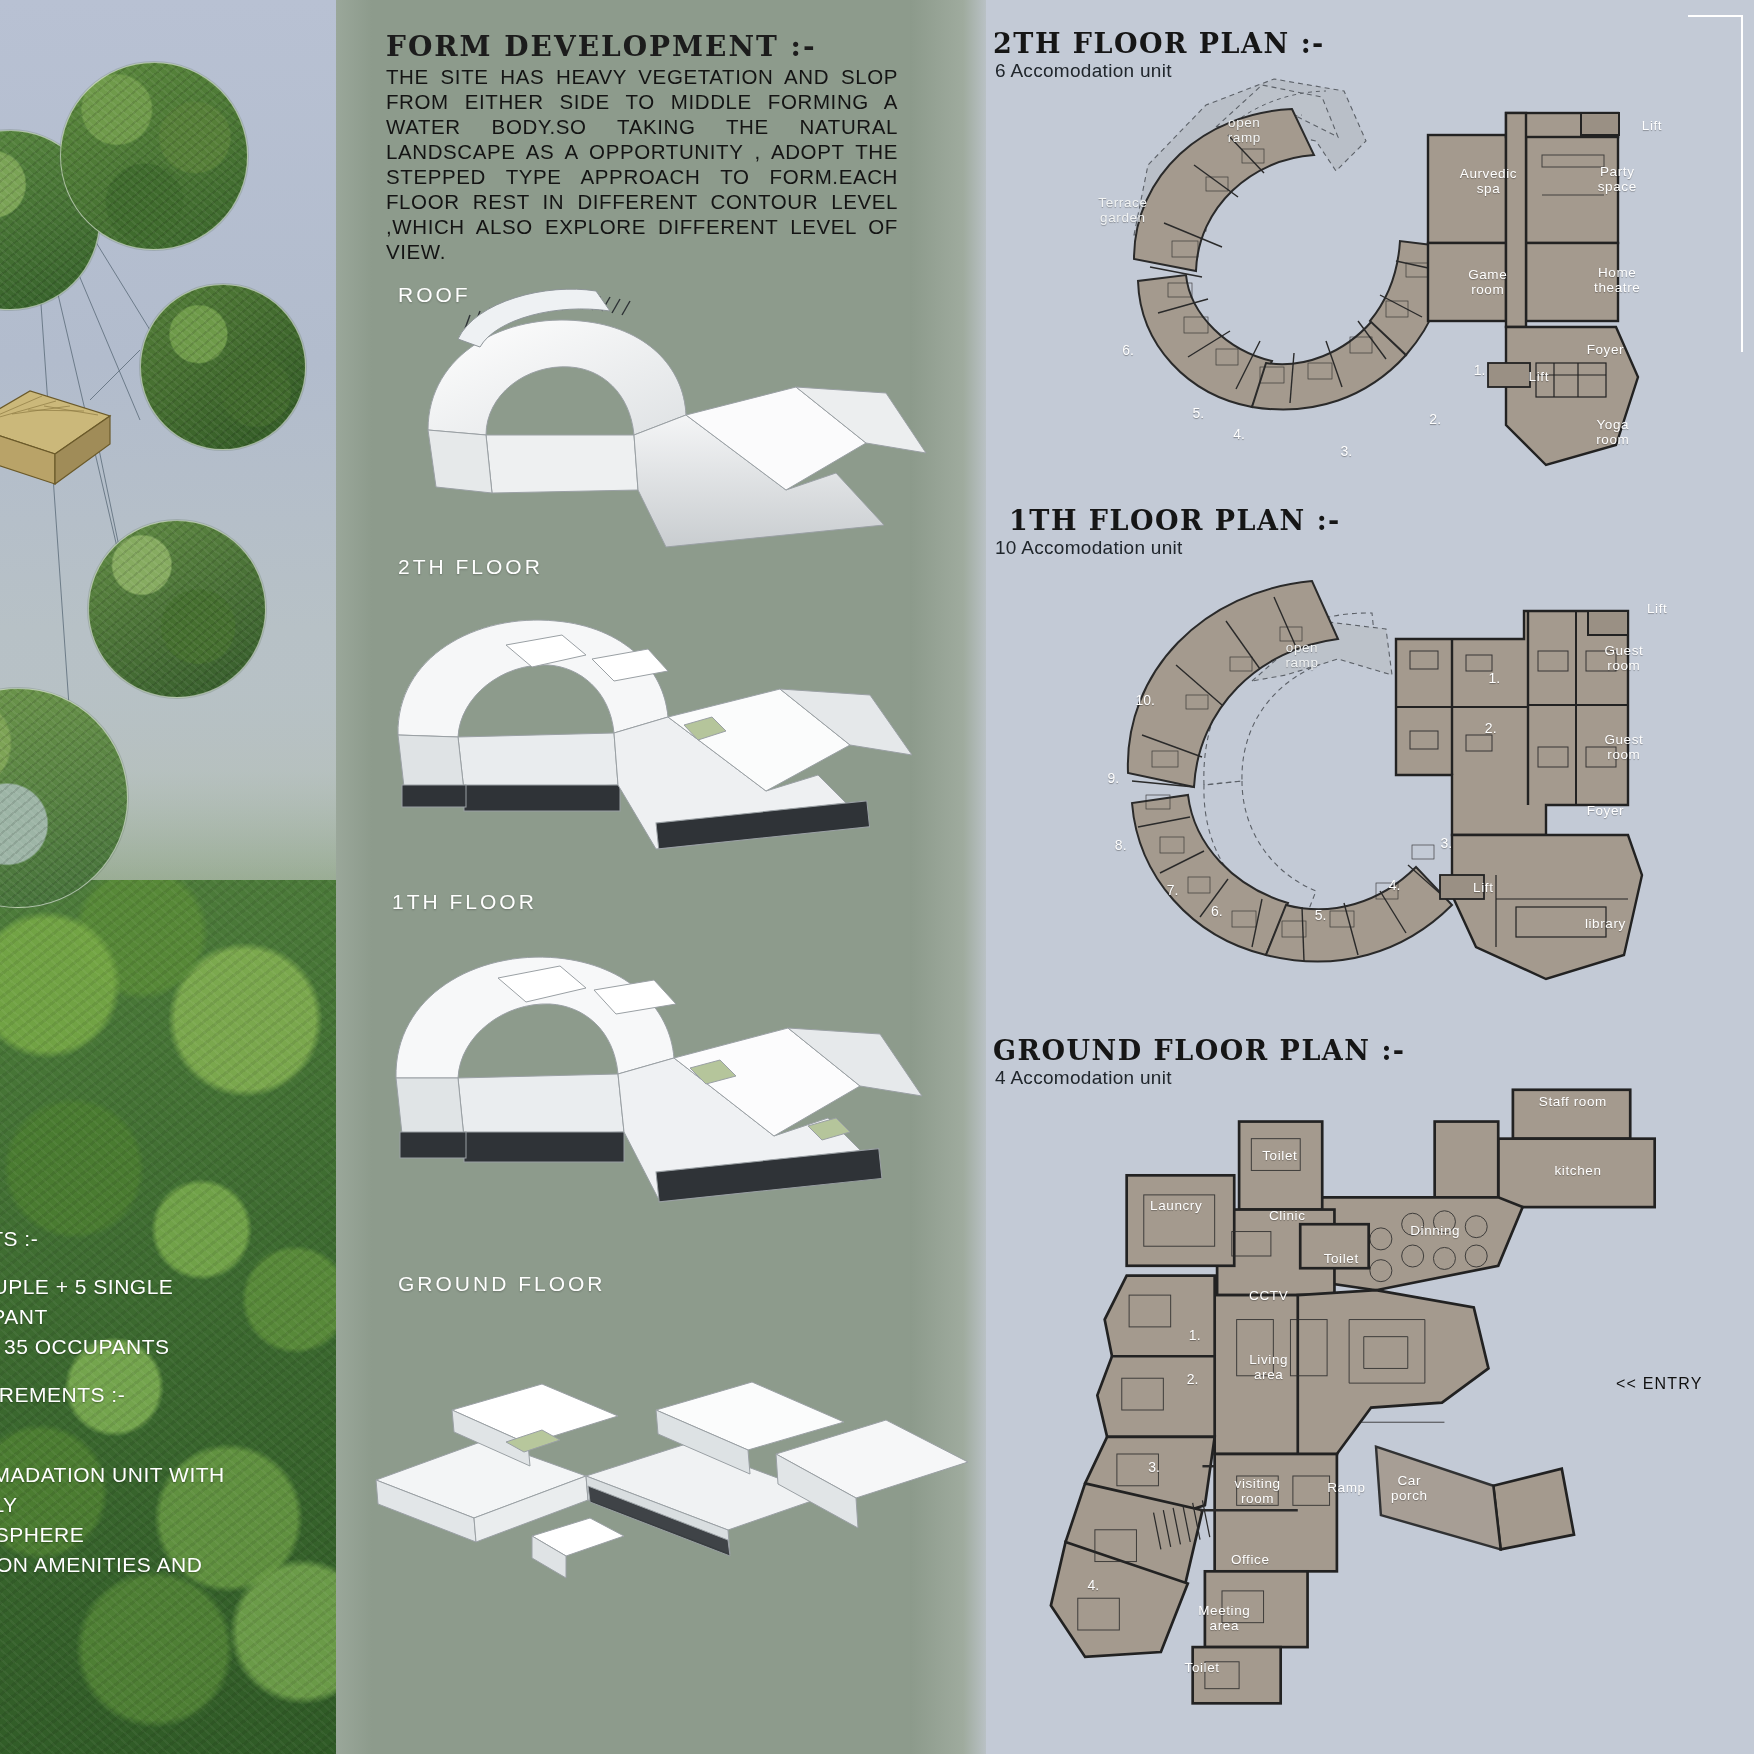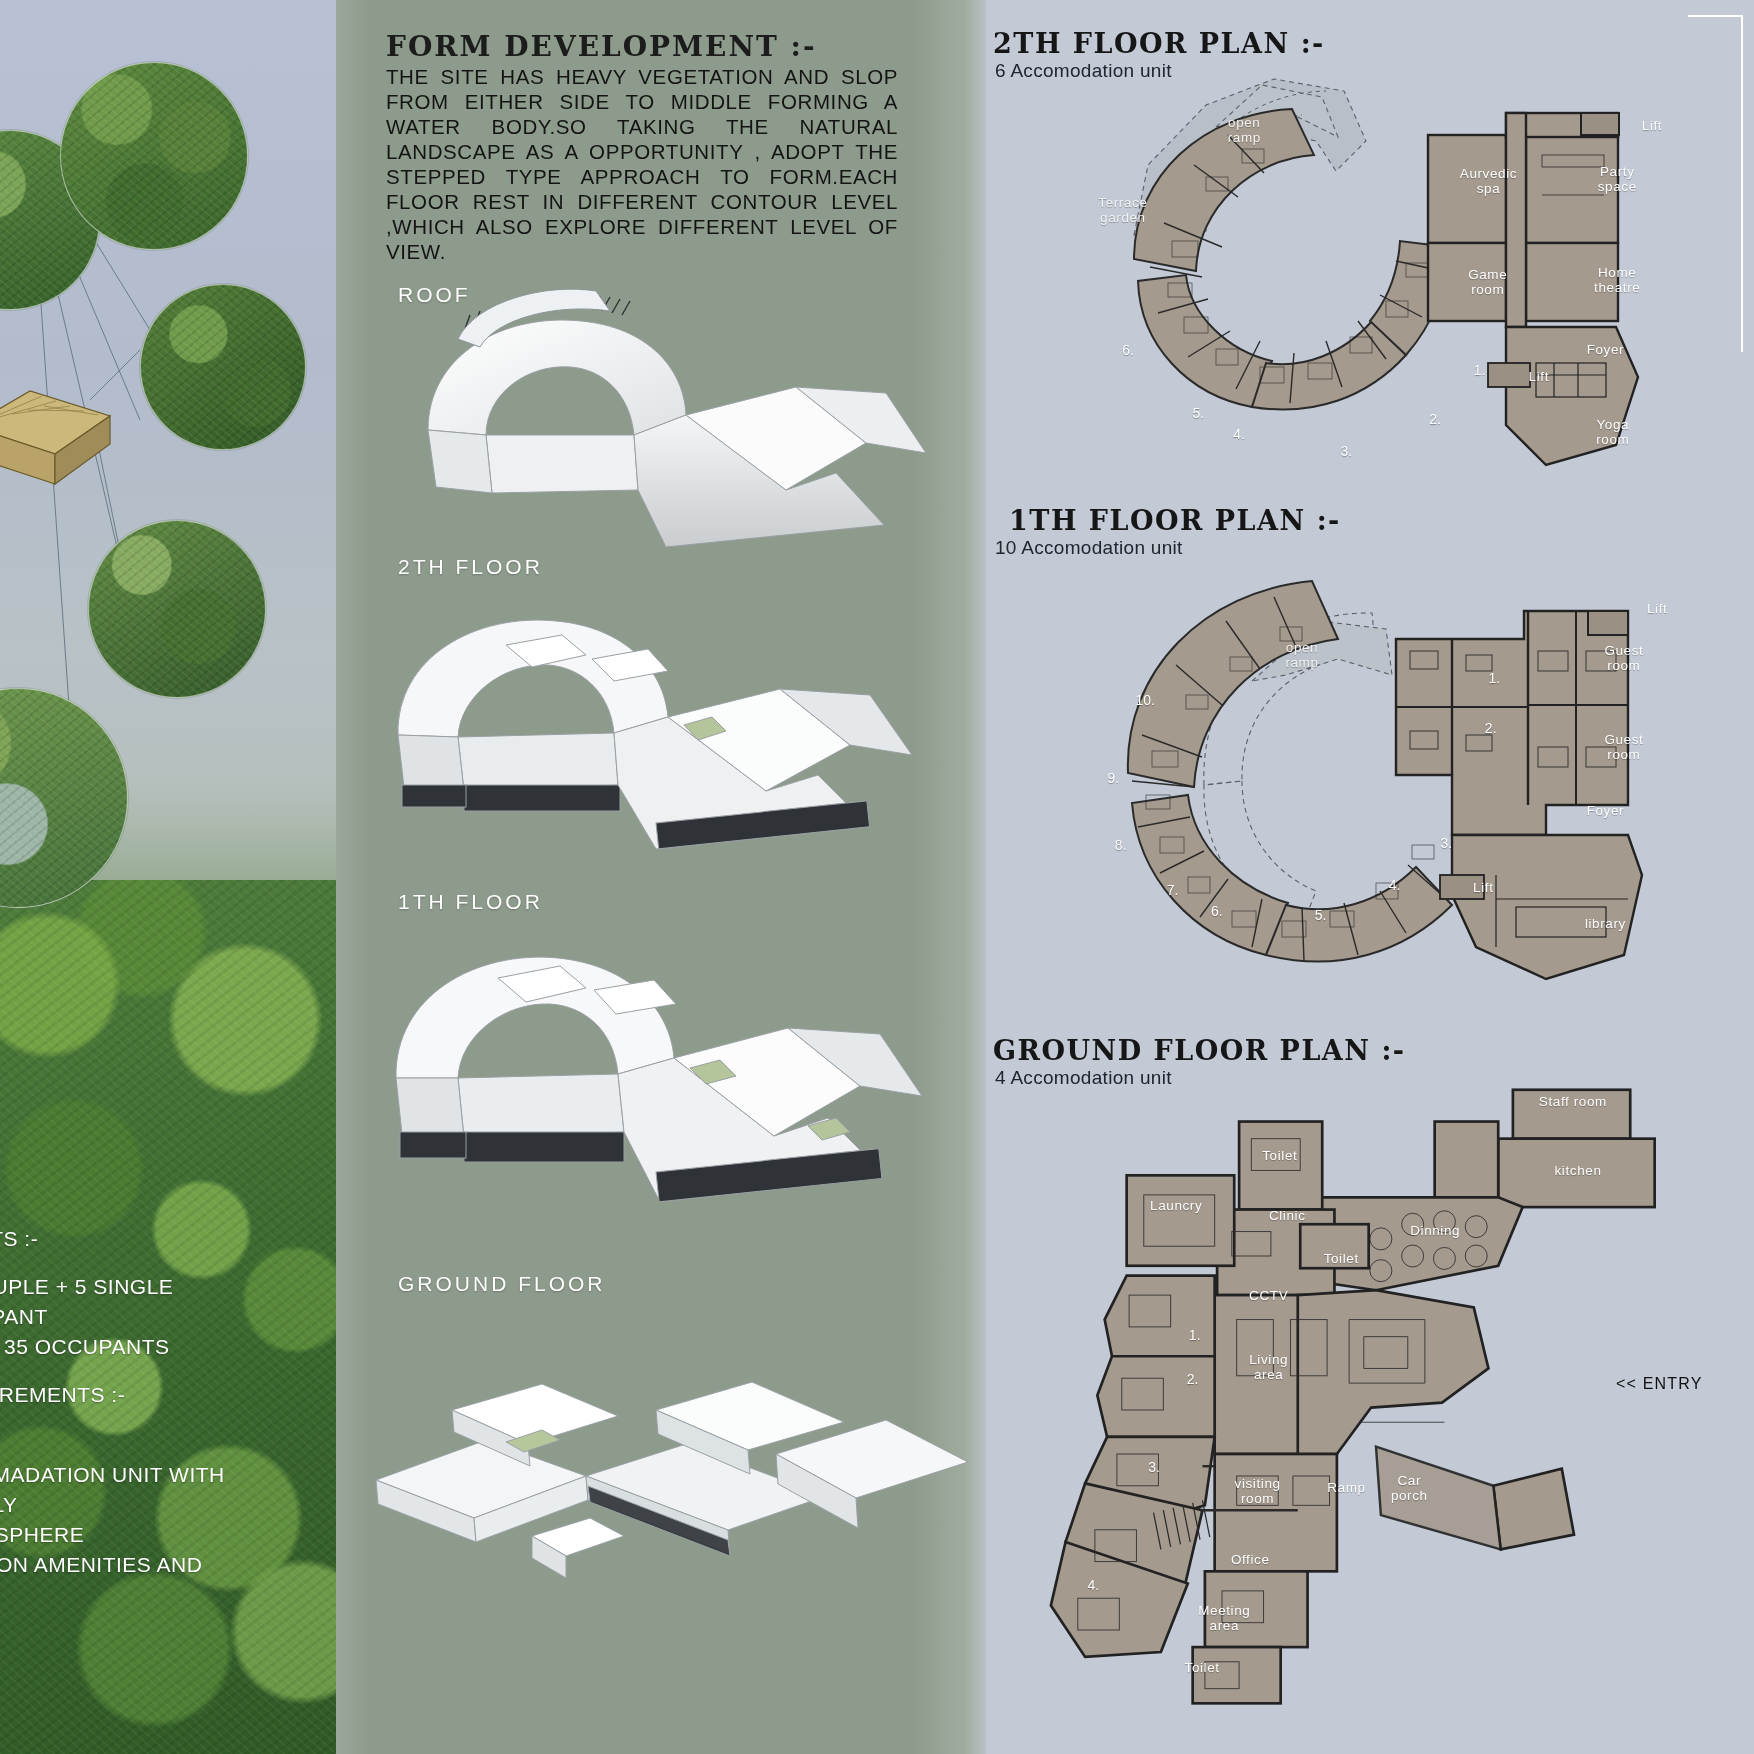--- a/index.html
+++ b/index.html
@@ -119,21 +119,21 @@
     letter-spacing:.6px; text-align:justify;
   }
 
   .floor-label{
     position:absolute; color:#ffffff; font-size:21px;
     letter-spacing:3px; font-weight:400;
     text-shadow:0 1px 2px rgba(0,0,0,.25);
   }
   #lab-roof{ left:62px; top:283px; }
   #lab-2f{ left:62px; top:555px; }
-  #lab-1f{ left:62px; top:890px;text-align:center; }
+  #lab-1f{ left:56px; top:890px;text-align:center; }
   #lab-gf{ left:62px; top:1272px; }
 
   .massing{ position:absolute; }
   #mass-roof{ left:30px; top:275px; width:600px; height:280px; }
   #mass-2f{ left:20px; top:585px; width:610px; height:290px; }
   #mass-1f{ left:20px; top:920px; width:615px; height:340px; }
   #mass-gf{ left:20px; top:1290px; width:625px; height:300px; }
 
   
   #right-col{

